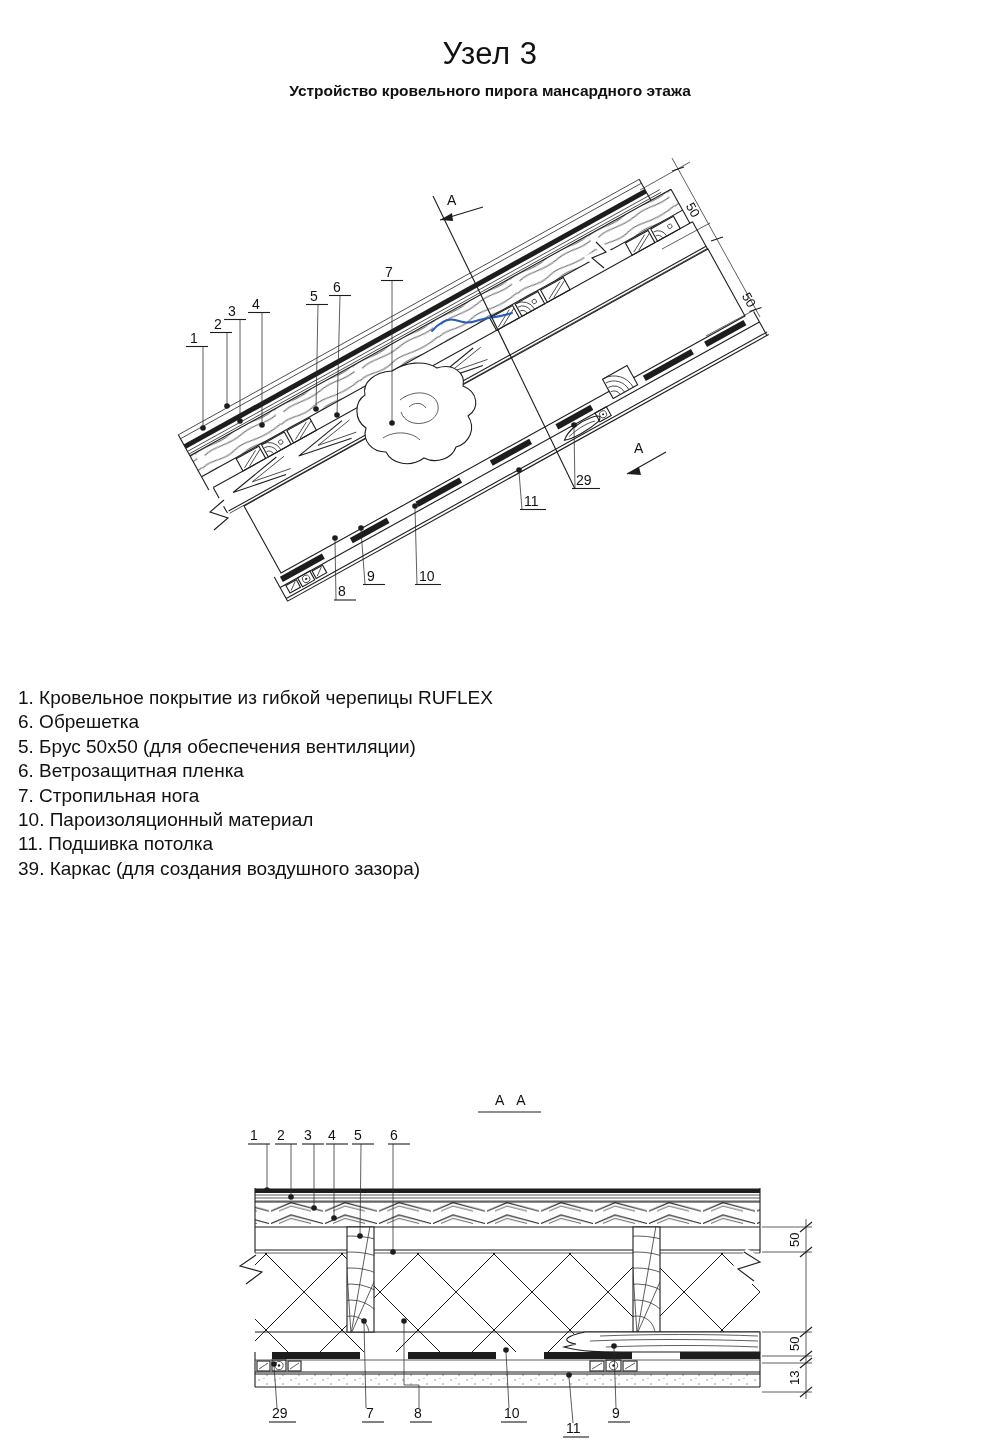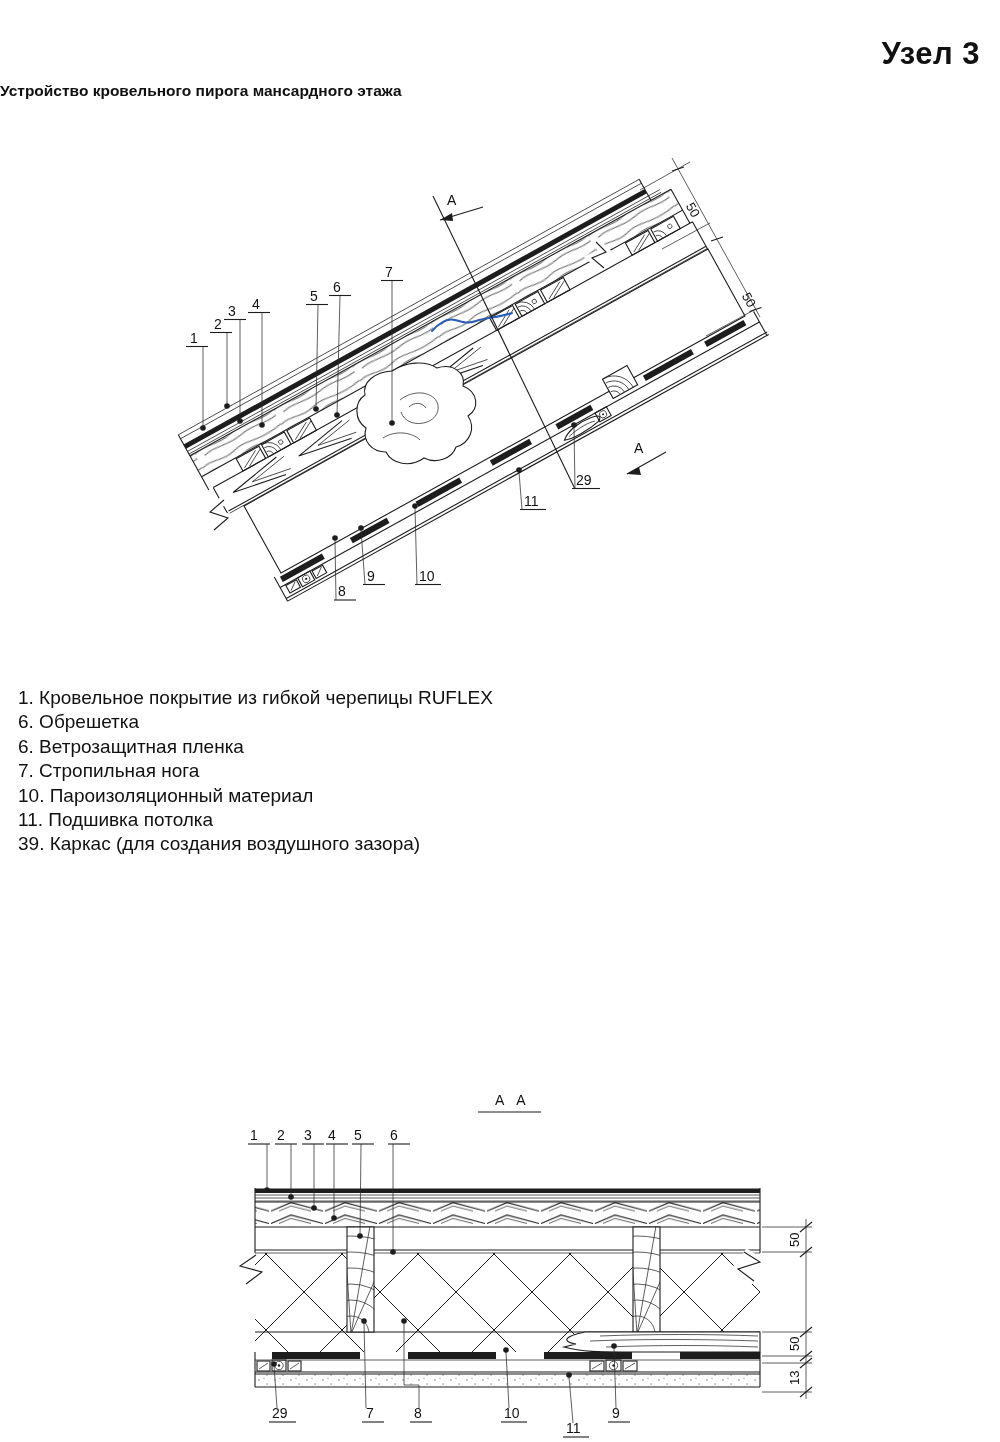--- a/index.html
+++ b/index.html
@@ -1,18 +1,18 @@
 <!DOCTYPE html>
 <html><head>
 <meta charset="utf-8">
 <style>
   html,body{margin:0;padding:0;background:#fff;}
   body{width:1000px;height:1442px;position:relative;font-family:"Liberation Sans",sans-serif;color:#111;overflow:hidden;}
-  .page-title{position:absolute;top:36px;left:0;width:980px;text-align:right;font-size:31px;font-weight:bold;letter-spacing:0.5px;}
-  .page-subtitle{position:absolute;top:82px;left:0;width:980px;text-align:left;font-size:15.5px;font-weight:bold;}
+  .page-title{position:absolute;top:36px;left:0;width:980px;text-align:center;font-size:31px;font-weight:normal;letter-spacing:0.5px;}
+  .page-subtitle{position:absolute;top:82px;left:0;width:980px;text-align:center;font-size:15.5px;font-weight:bold;}
   .legend{position:absolute;left:18px;top:686px;font-size:19px;line-height:24.4px;}
   .legend div{white-space:nowrap;}
   svg.draw{position:absolute;left:0;top:0;}
   .ln{stroke:#1d1d1d;stroke-width:1.1;fill:none;}
   .lt{stroke:#2a2a2a;stroke-width:0.75;fill:none;}
   .blk{fill:#1d1d1d;stroke:none;}
   .wht{fill:#ffffff;}
   .brkm{stroke:#ffffff;stroke-width:9;fill:none;stroke-linejoin:miter;}
   .dot{fill:#1d1d1d;stroke:none;}
   .co{font-family:"Liberation Sans",sans-serif;font-size:14px;fill:#111;}
@@ -22,20 +22,21 @@
 </style>
 </head>
 <body>
 
 <div class="page-title">Узел 3</div>
 <div class="page-subtitle">Устройство кровельного пирога мансардного этажа</div>
 
 <div class="legend">
   <div>1. Кровельное покрытие из гибкой черепицы RUFLEX</div>
   <div>6. Обрешетка</div>
+  <div>5. Брус 50х50 (для обеспечения вентиляции)</div>
   <div>6. Ветрозащитная пленка</div>
   <div>7. Стропильная нога</div>
   <div>10. Пароизоляционный материал</div>
   <div>11. Подшивка потолка</div>
   <div>39. Каркас (для создания воздушного зазора)</div>
 </div>
 
 <svg class="draw" width="1000" height="1442" viewBox="0 0 1000 1442">
   <defs>
     <pattern id="woodfine" width="90" height="24" patternUnits="userSpaceOnUse">

